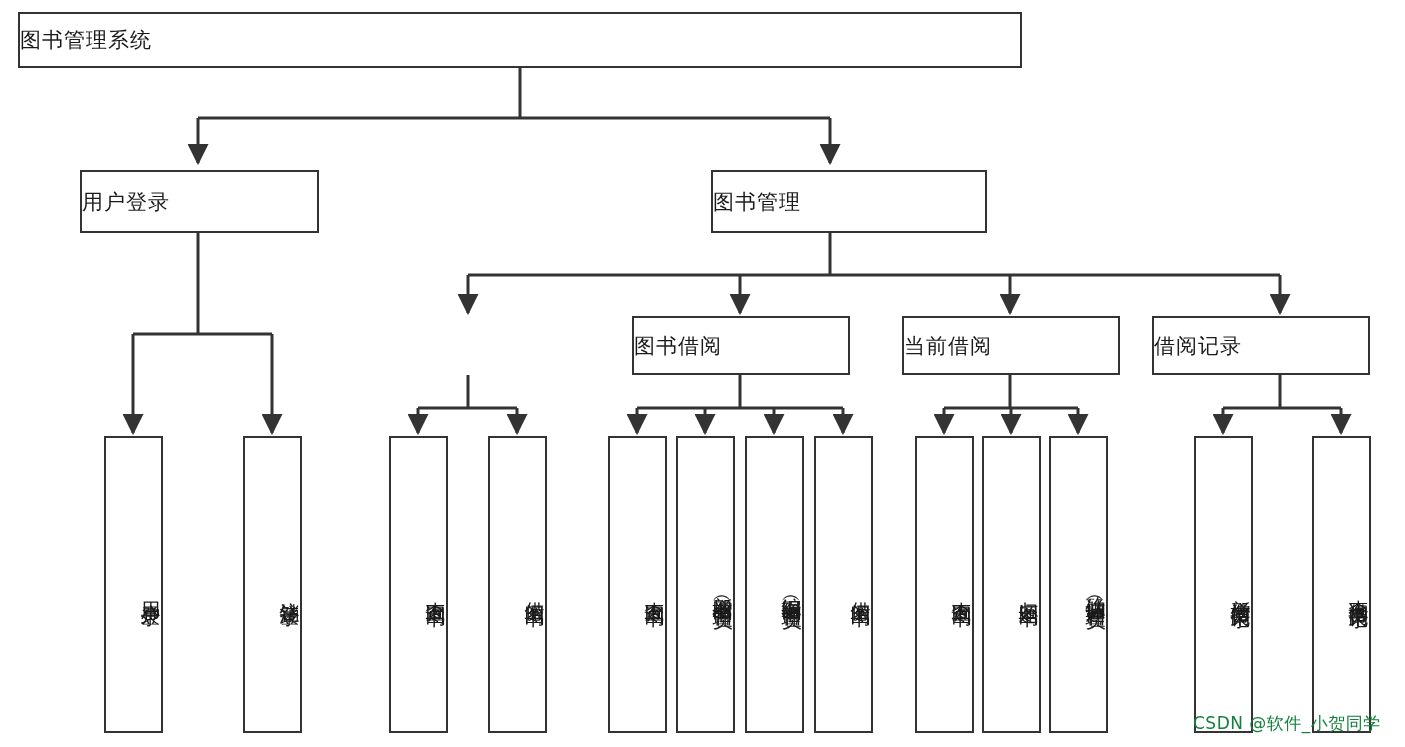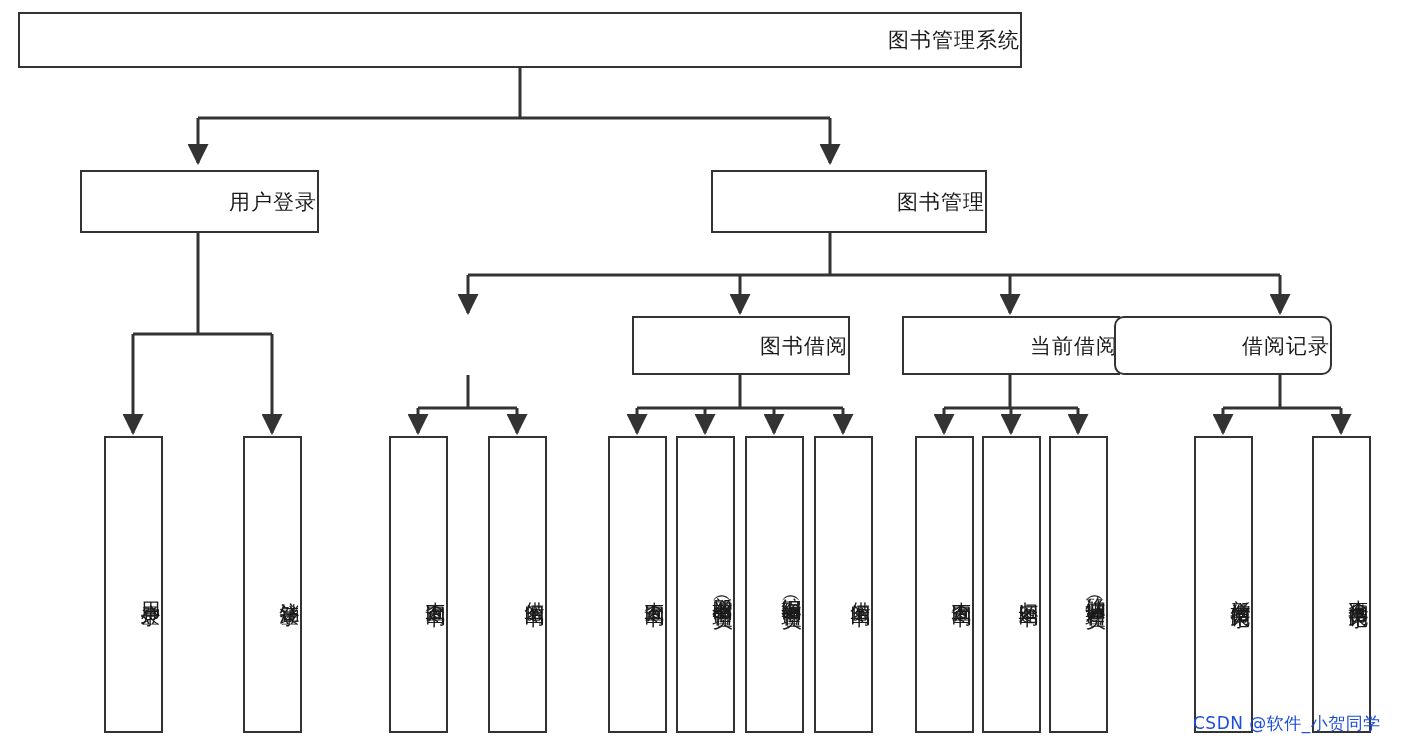--- a/index.html
+++ b/index.html
@@ -25,21 +25,21 @@
     height: 747px;
     pointer-events: none;
   }
   .node {
     position: absolute;
     box-sizing: border-box;
     border: 2px solid #333333;
     background: #ffffff;
     display: flex;
     align-items: center;
-    justify-content: flex-end;
+    justify-content: flex-start;
     color: #1a1a1a;
   }
   .node.horiz {
     font-size: 21px;
     letter-spacing: 1px;
   }
   .node.vert {
     writing-mode: vertical-rl;
     text-orientation: upright;
     font-size: 20px;
@@ -51,21 +51,21 @@
   }
   .node.vert > span {
     writing-mode: vertical-rl;
     text-orientation: upright;
   }
   .watermark {
     position: absolute;
     left: 1193px;
     top: 712px;
     font-size: 17px;
-    color: #1d4ed8;
+    color: #15803d;
     white-space: nowrap;
     letter-spacing: 0.5px;
   }
 </style>
 </head>
 <body>
 
 <div id="canvas">
 
   <svg class="wires" viewBox="0 0 1405 747" xmlns="http://www.w3.org/2000/svg">
@@ -128,21 +128,21 @@
   <div class="node horiz" style="left:711px; top:170px; width:276px; height:63px;">
     <span>图书管理</span>
   </div>
 
   <div class="node horiz" style="left:632px; top:316px; width:218px; height:59px;">
     <span>图书借阅</span>
   </div>
   <div class="node horiz" style="left:902px; top:316px; width:218px; height:59px;">
     <span>当前借阅</span>
   </div>
-  <div class="node horiz" style="left:1114px; top:316px; width:218px; height:59px;border-radius:10px;">
+  <div class="node horiz" style="left:1152px; top:316px; width:218px; height:59px;">
     <span>借阅记录</span>
   </div>
 
   <div class="node vert" style="left:104px; top:436px; width:59px; height:297px;">
     <span>用户登录</span>
   </div>
   <div class="node vert" style="left:243px; top:436px; width:59px; height:297px;">
     <span>注销登录</span>
   </div>
 

